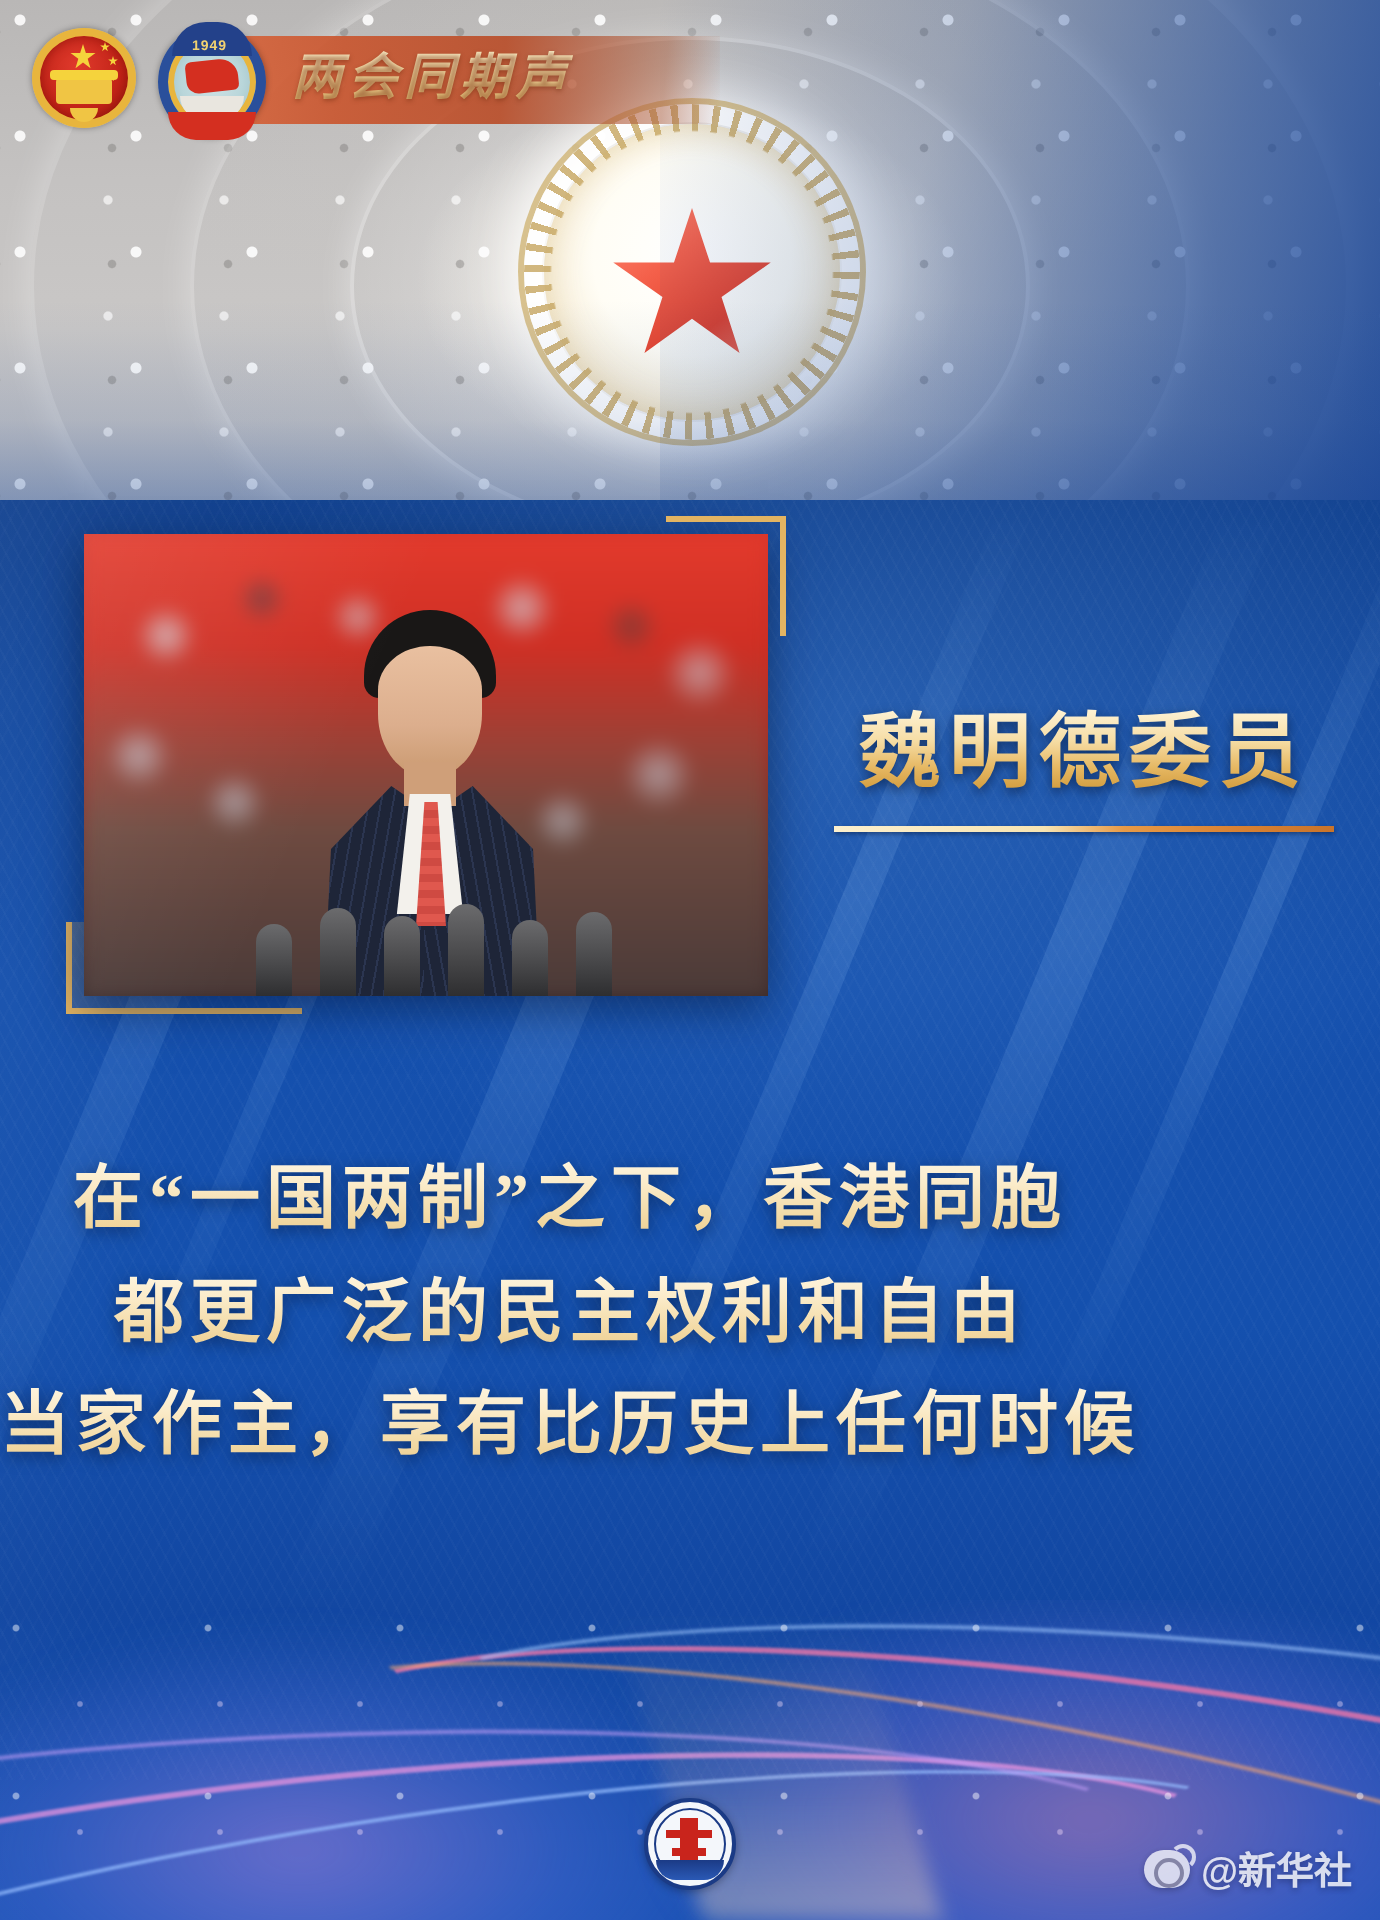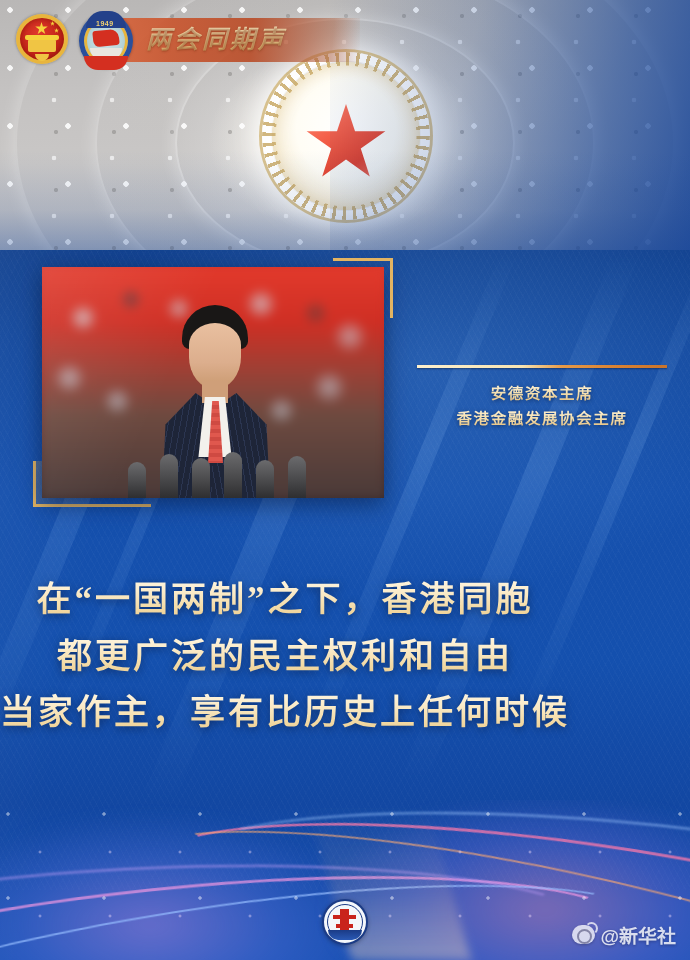--- a/index.html
+++ b/index.html
@@ -332,25 +332,22 @@
         <b style="left:96px;height:46px;"></b>
         <b style="left:128px;height:38px;"></b>
         <b style="left:160px;height:42px;"></b>
       </div>
       <div class="photo-sheen"></div>
     </div>
     <div class="photo-gold-tr"></div>
   </div>
 
   <div class="nameblock">
+    <div class="name-main">魏明德委员</div>
     <div class="name-rule"></div>
-    <div class="name-sub">
-      <div>安德资本主席</div>
-      <div>香港金融发展协会主席</div>
-    </div>
   </div>
 
   <div class="quote">
     <div>在“一国两制”之下，香港同胞</div>
     <div>都更广泛的民主权利和自由</div>
     <div>当家作主，享有比历史上任何时候</div>
   </div>
 
 
   <div class="ribbons">

